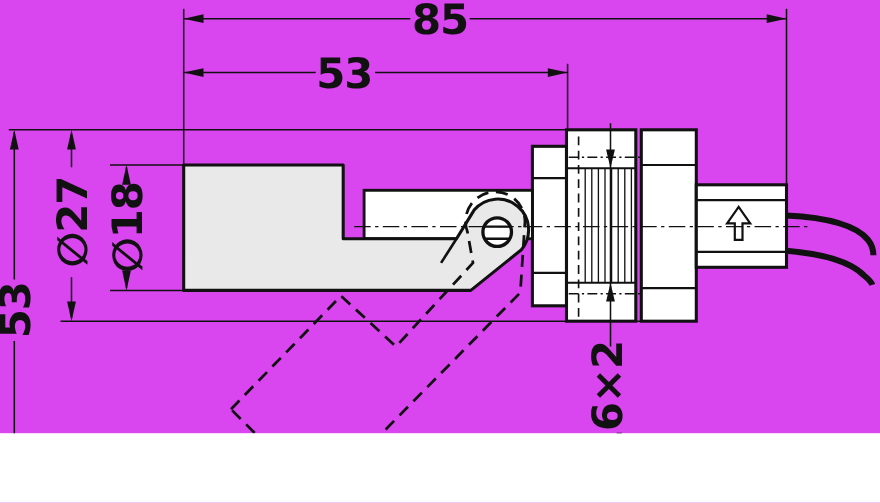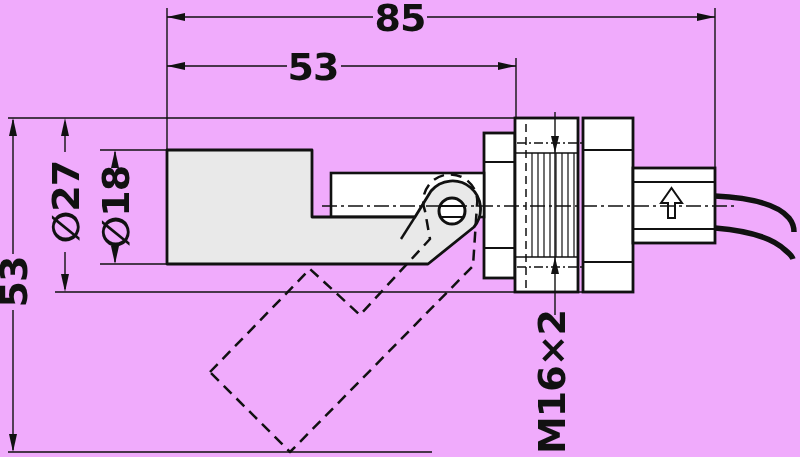--- a/index.html
+++ b/index.html
@@ -1,16 +1,16 @@
 <!DOCTYPE html>
 <html><head>
 <meta charset="utf-8">
 <style>
   html,body{margin:0;padding:0;background:#fff;}
-  .canvas{position:relative;width:800px;height:457px;background:#f0abfc;overflow:hidden;}
+  .canvas{position:relative;width:800px;height:394px;background:#d946ef;overflow:hidden;}
   svg{display:block;}
   .thin{stroke:#111;stroke-width:1.4;fill:none;}
   .med{stroke:#111;stroke-width:2;fill:none;}
   .bold{stroke:#111;stroke-width:2.8;fill:none;}
   .white{fill:#ffffff;}
   .arrow{fill:#111;stroke:none;}
   .dimtext{
     font-family:"DejaVu Sans","Liberation Sans",sans-serif;
     font-weight:700;font-size:38px;letter-spacing:-1px;fill:#111;
   }

